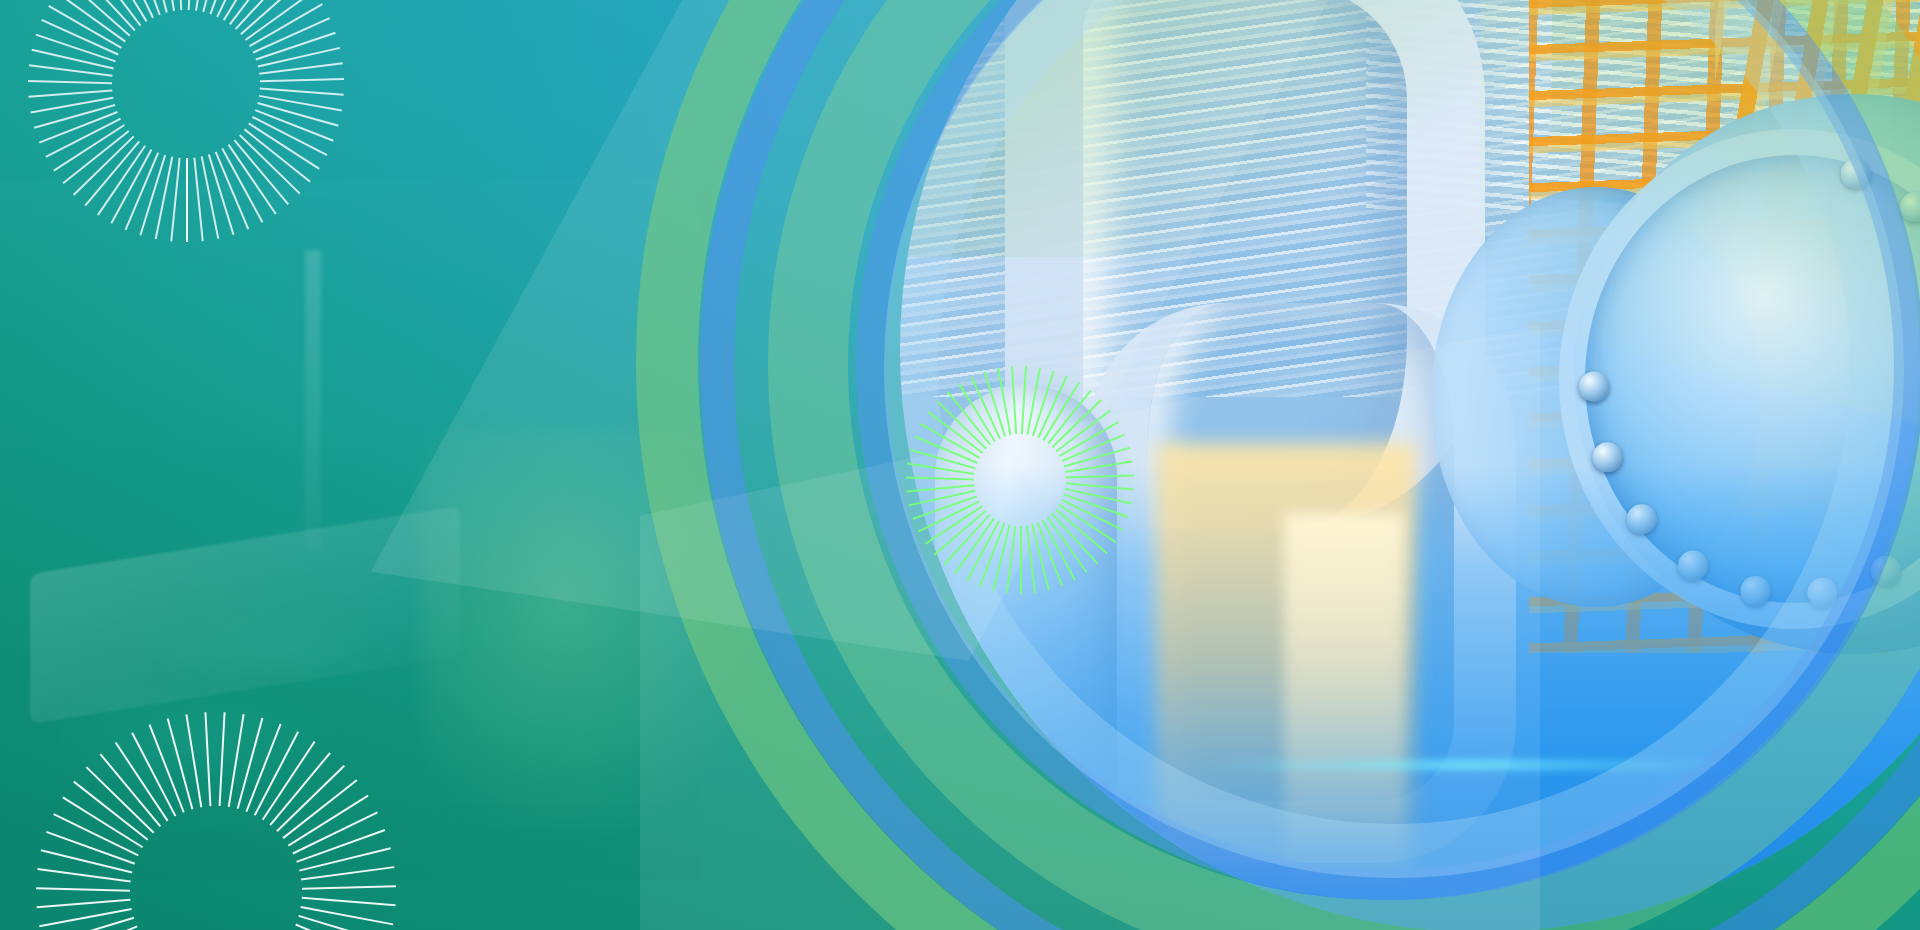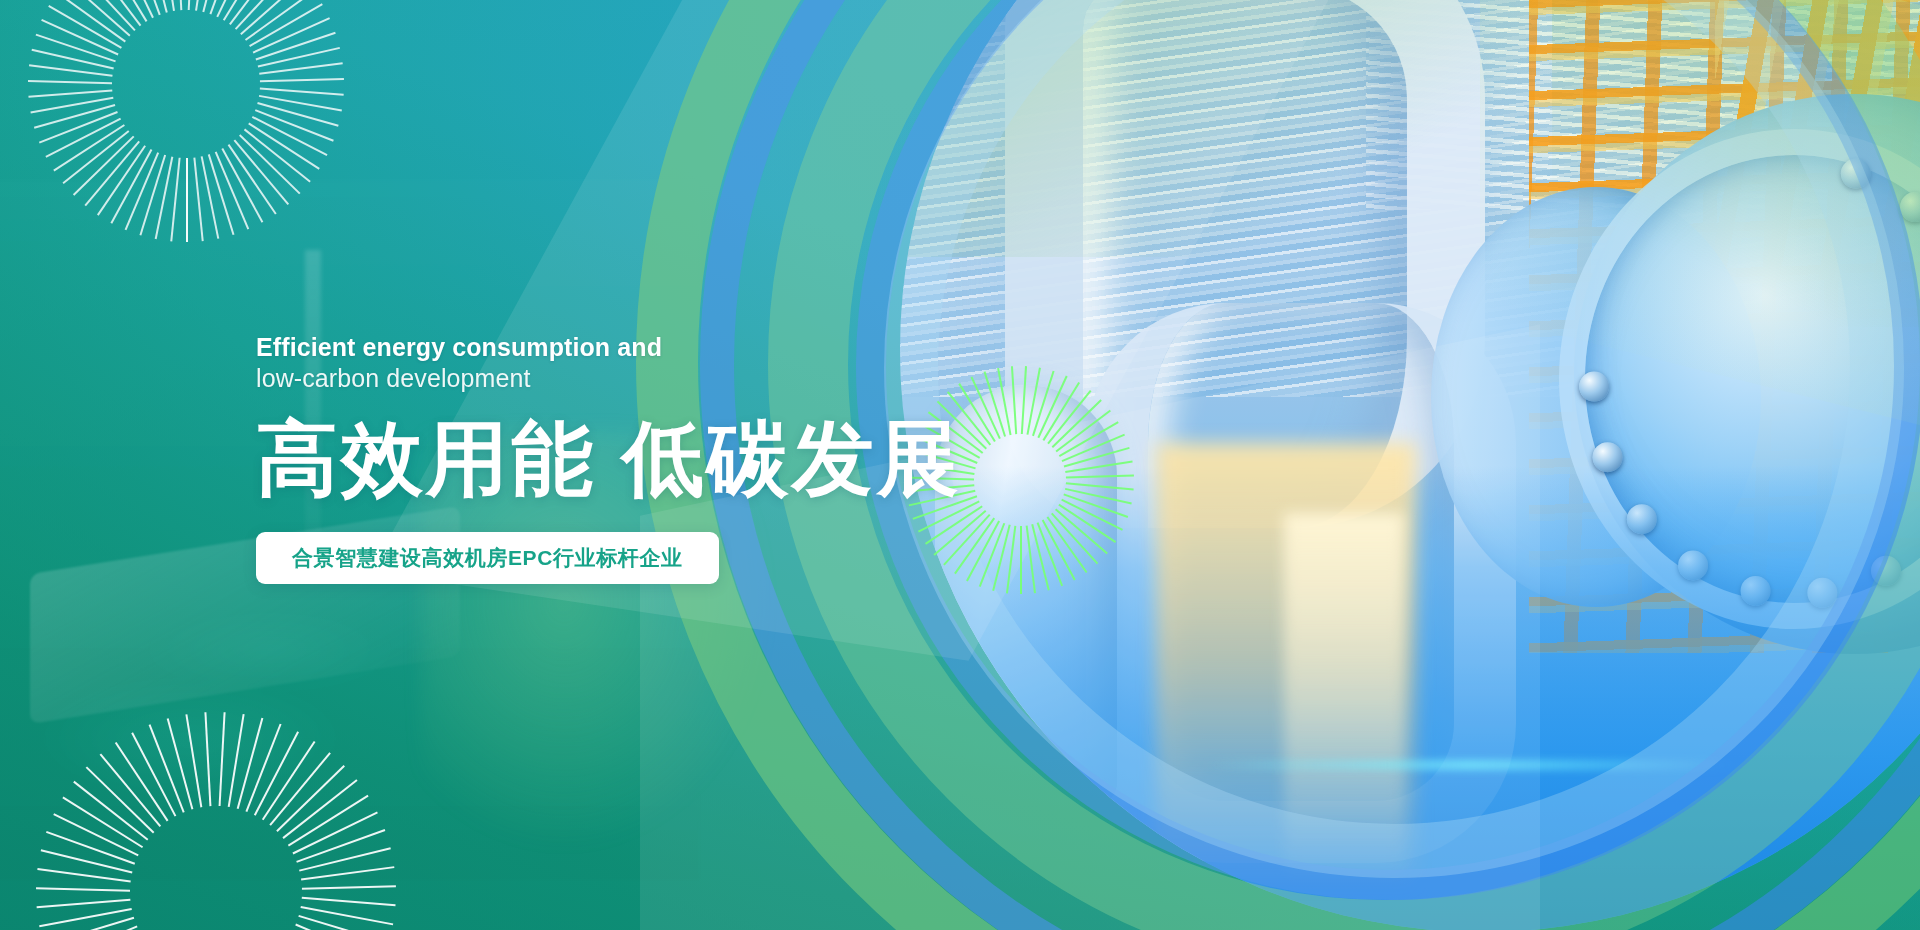--- a/index.html
+++ b/index.html
@@ -539,22 +539,14 @@
       <i style="height: 68px; transform: rotate(310.588deg) translateY(46px);"></i>
       <i style="height: 68px; transform: rotate(317.647deg) translateY(46px);"></i>
       <i style="height: 68px; transform: rotate(324.706deg) translateY(46px);"></i>
       <i style="height: 68px; transform: rotate(331.765deg) translateY(46px);"></i>
       <i style="height: 68px; transform: rotate(338.824deg) translateY(46px);"></i>
       <i style="height: 68px; transform: rotate(345.882deg) translateY(46px);"></i>
       <i style="height: 68px; transform: rotate(352.941deg) translateY(46px);"></i>
       <i style="height: 68px; transform: rotate(360deg) translateY(46px);"></i>
     </div>
 
-  <div id="text-block">
-    <div id="eyebrow-line1">Efficient energy consumption and</div>
-    <div id="eyebrow-line2">low-carbon development</div>
-    <div id="headline">高效用能 低碳发展</div>
-    <div id="cta-button">
-      <span id="cta-label">合景智慧建设高效机房EPC行业标杆企业</span>
-    </div>
-  </div>
 
 </div>
 
 </body></html>

